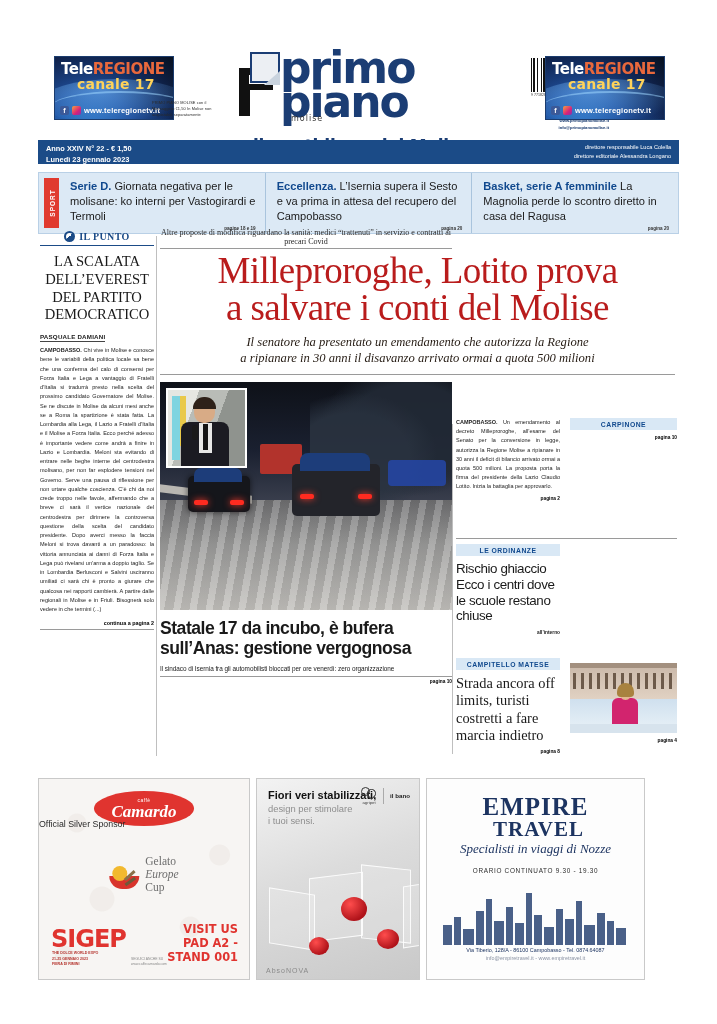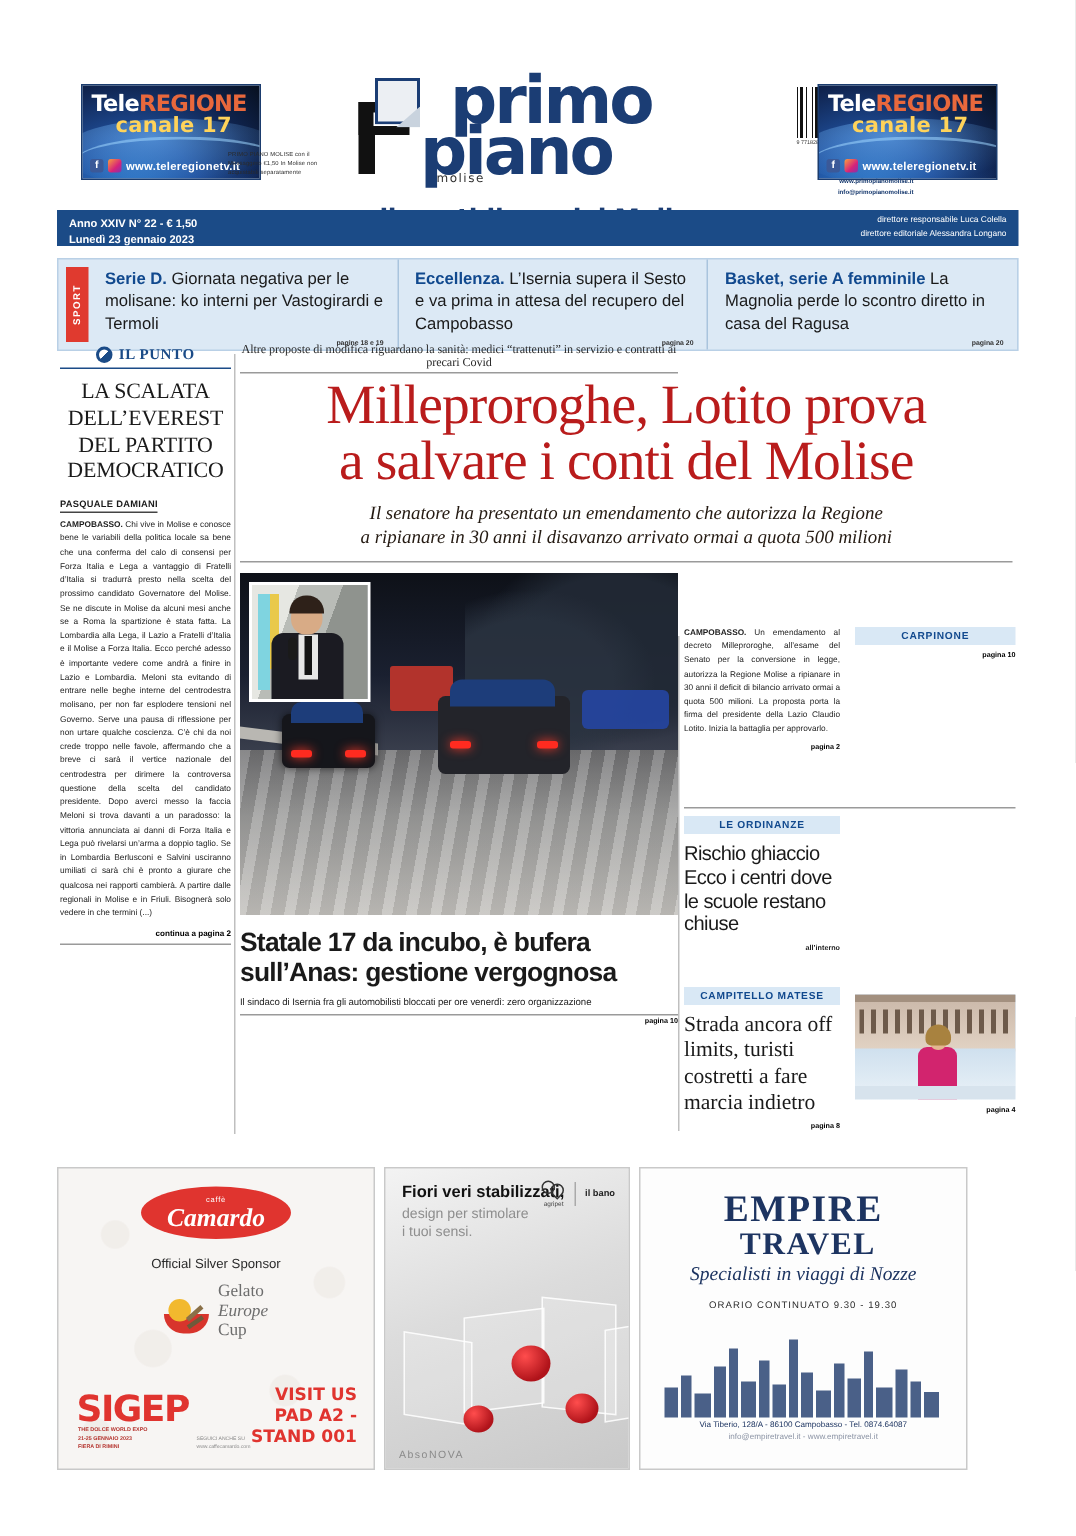--- a/index.html
+++ b/index.html
@@ -36,21 +36,21 @@
   .sq.ig{background:linear-gradient(135deg,#f9a03c,#d6227a 60%,#8134af);}
   .tr-url{color:#fff;font-size:7.5px;font-weight:bold;letter-spacing:.2px;}
 
   .pp-note{position:absolute;left:114px;top:48px;width:64px;font-size:3.9px;line-height:1.55;
     color:#2a2a2a;font-family:"Liberation Sans",sans-serif;letter-spacing:.1px;}
 
   
   .logo{position:absolute;left:195px;top:0px;width:250px;height:74px;}
   .logo .word{font-family:"DejaVu Sans",sans-serif;font-weight:bold;color:#1b3d74;
      font-size:44px;letter-spacing:-2px;line-height:36px;}
-  .logo .w1{position:absolute;left:47px;top:-2px;padding-left:20px;}
+  .logo .w1{position:absolute;left:47px;top:-2px;}
   .logo .w2{position:absolute;left:47px;top:32px;}
   .logo .molise{position:absolute;left:58px;top:62px;font-size:8px;color:#333;letter-spacing:1px;
      font-family:"DejaVu Sans",sans-serif;}
   .logo .pmark{position:absolute;left:6px;top:2px;width:46px;height:62px;}
   .logo .pmark .stem{position:absolute;left:0;top:14px;width:11px;height:48px;background:#111;}
   .logo .pmark .bowl{position:absolute;left:0;top:14px;width:34px;height:22px;background:#111;}
   .logo .pmark .bowl:after{content:"";position:absolute;left:10px;top:7px;width:19px;height:9px;background:#fff;}
   .logo .pmark .page{position:absolute;left:11px;top:-2px;width:30px;height:31px;background:#eceff3;
      border:2px solid #1b3d74;clip-path:polygon(0 0,100% 0,100% 72%,66% 100%,0 100%);}
   .logo .pmark .fold{position:absolute;left:25px;top:17px;width:16px;height:14px;background:#c9d3de;
@@ -191,21 +191,21 @@
      background:radial-gradient(circle at 18% 22%,#ece7e2 0 9px,transparent 10px),
                 radial-gradient(circle at 58% 14%,#ece7e2 0 11px,transparent 12px),
                 radial-gradient(circle at 86% 38%,#ece7e2 0 10px,transparent 11px),
                 radial-gradient(circle at 30% 60%,#ece7e2 0 12px,transparent 13px),
                 radial-gradient(circle at 72% 74%,#ece7e2 0 10px,transparent 11px),
                 radial-gradient(circle at 12% 88%,#ece7e2 0 9px,transparent 10px);}
   .camardo{position:absolute;left:50%;top:12px;transform:translateX(-50%);width:100px;height:35px;
      border-radius:50%;background:#e0342f;color:#fff;text-align:center;}
   .cam-sm{font-size:5px;margin-top:6px;letter-spacing:.5px;}
   .cam-lg{font-family:"Liberation Serif",serif;font-style:italic;font-weight:bold;font-size:17px;line-height:1;}
-  .ad1-sponsor{position:absolute;left:0;top:58px;width:100%;text-align:center;font-size:8.8px;color:#2a2a2a;}
+  .ad1-sponsor{position:absolute;left:0;top:40px;width:100%;text-align:left;font-size:8.8px;color:#2a2a2a;}
   .gec{position:absolute;left:50%;top:76px;transform:translateX(-50%);display:flex;align-items:center;gap:6px;}
   .gec-ic{width:30px;height:32px;position:relative;}
   .gec-ic .bowl{position:absolute;left:0;bottom:2px;width:30px;height:13px;border-radius:0 0 15px 15px;background:#d8342c;}
   .gec-ic .scoop{position:absolute;left:3px;bottom:10px;width:15px;height:15px;border-radius:50%;background:#f2b92e;}
   .gec-ic .stick{position:absolute;left:15px;bottom:8px;width:12px;height:3px;background:#6f5a3a;transform:rotate(-35deg);}
   .gec-ic .stick2{position:absolute;left:14px;bottom:14px;width:13px;height:3px;background:#8a7048;transform:rotate(-42deg);}
   .gec-tx{font-family:"Liberation Serif",serif;font-size:11.5px;line-height:1.15;color:#6d6d6d;}
   .sigep{position:absolute;left:12px;bottom:26px;font-family:"DejaVu Sans",sans-serif;font-weight:bold;
      font-size:24px;color:#e0342f;letter-spacing:-1px;}
   .sigep-sub{position:absolute;left:13px;bottom:12px;font-size:3.6px;color:#b5352f;line-height:1.45;font-weight:bold;}

